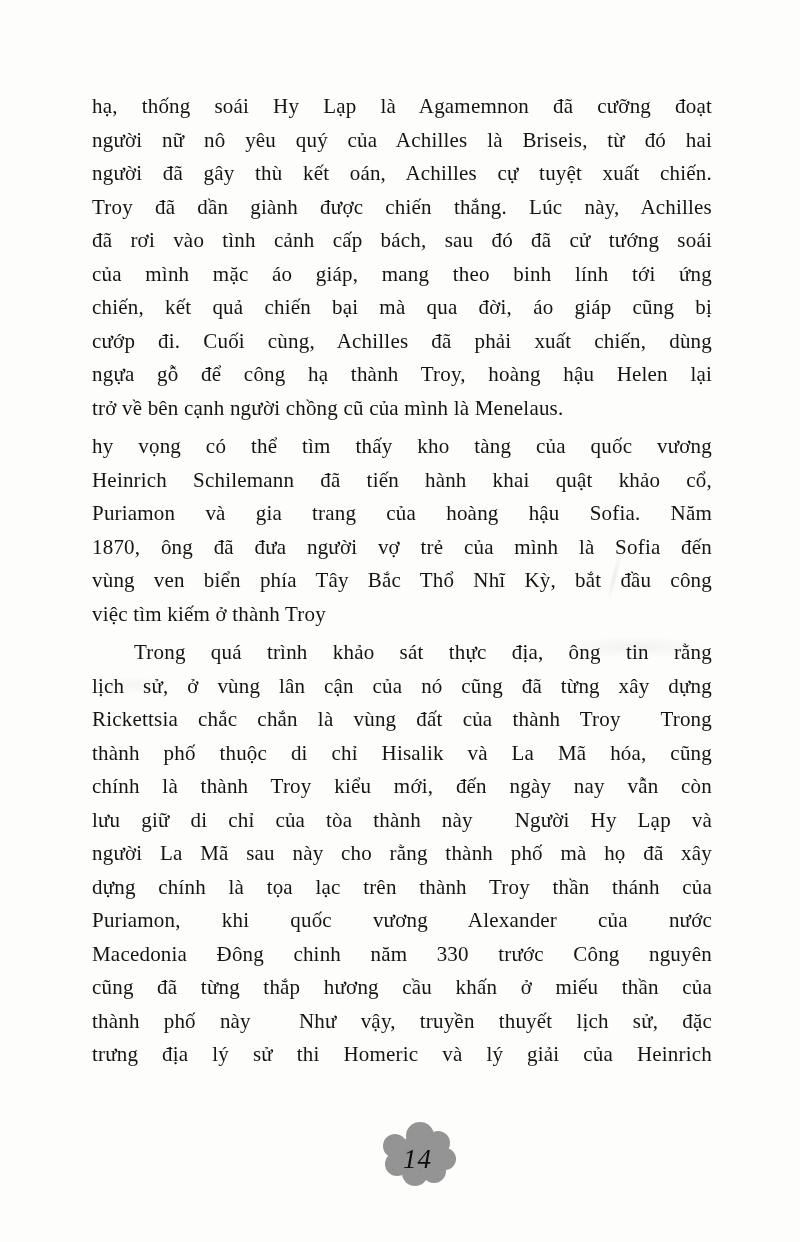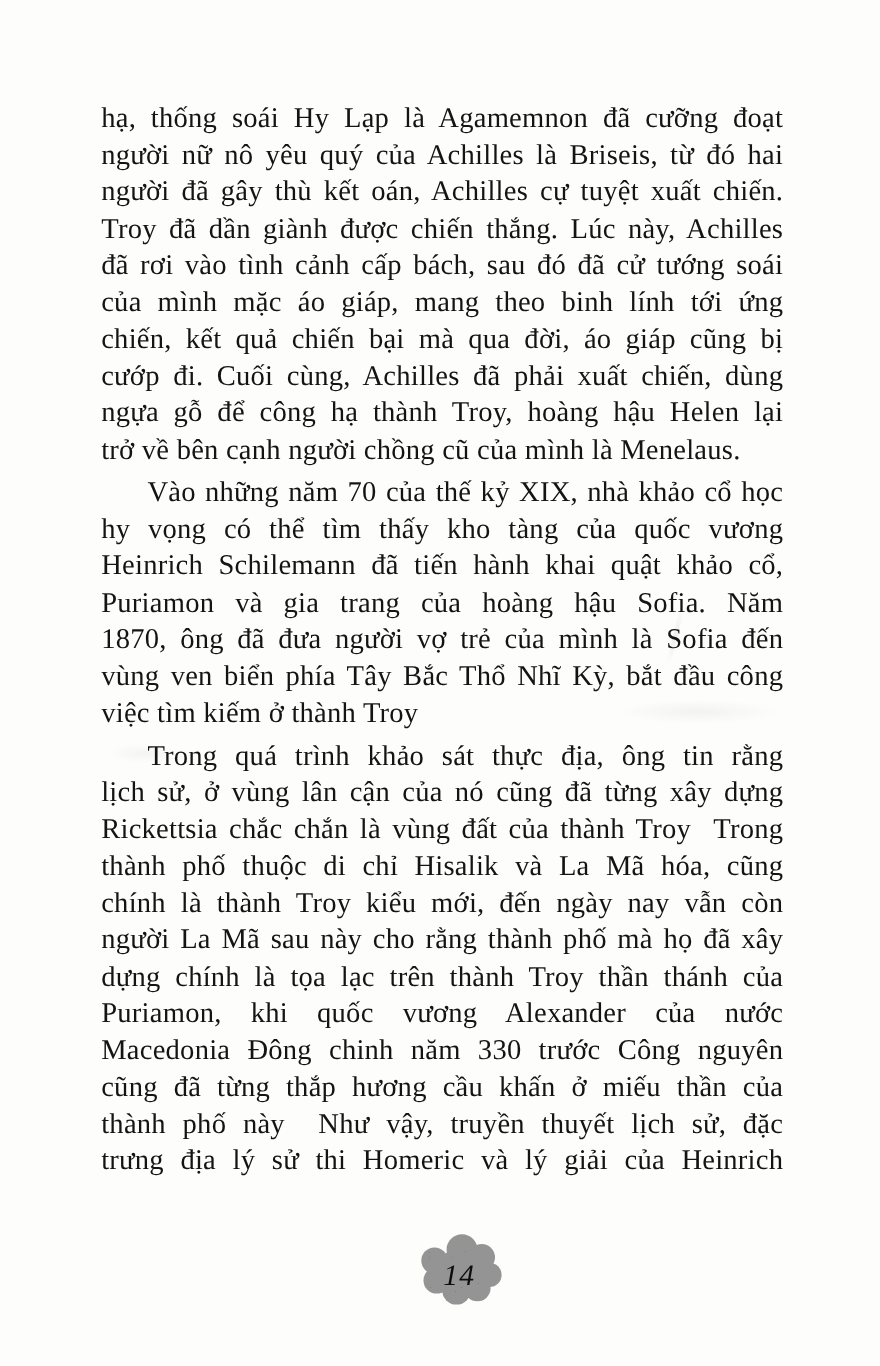--- a/index.html
+++ b/index.html
@@ -14,21 +14,21 @@
   }
   .text-block {
     position: absolute;
     left: 92px;
     top: 90px;
     width: 620px;
   }
   .para { margin: 0; padding: 0; }
   .para + .para { margin-top: 5px; }
   .line {
-    font-size: 26px;
+    font-size: 21px;
     line-height: 33.5px;
     height: 33.5px;
     overflow: hidden;
     letter-spacing: 0.2px;
     text-align: justify;
     text-align-last: justify;
     white-space: normal;
   }
   .line.lastleft { text-align-last: left; }
   .line.indent { text-indent: 42px; }
@@ -75,35 +75,35 @@
       <div class="line">Troy đã dần giành được chiến thắng. Lúc này, Achilles</div>
       <div class="line">đã rơi vào tình cảnh cấp bách, sau đó đã cử tướng soái</div>
       <div class="line">của mình mặc áo giáp, mang theo binh lính tới ứng</div>
       <div class="line">chiến, kết quả chiến bại mà qua đời, áo giáp cũng bị</div>
       <div class="line">cướp đi. Cuối cùng, Achilles đã phải xuất chiến, dùng</div>
       <div class="line">ngựa gỗ để công hạ thành Troy, hoàng hậu Helen lại</div>
       <div class="line lastleft">trở về bên cạnh người chồng cũ của mình là Menelaus.</div>
     </div>
 
     <div class="para">
-      <div class="line indent">Vào những năm 70 của thế kỷ XIX, nhà khảo cổ học</div>
       <div class="line">hy vọng có thể tìm thấy kho tàng của quốc vương</div>
       <div class="line">Heinrich Schilemann đã tiến hành khai quật khảo cổ,</div>
       <div class="line">Puriamon và gia trang của hoàng hậu Sofia. Năm</div>
       <div class="line">1870, ông đã đưa người vợ trẻ của mình là Sofia đến</div>
       <div class="line">vùng ven biển phía Tây Bắc Thổ Nhĩ Kỳ, bắt đầu công</div>
       <div class="line lastleft">việc tìm kiếm ở thành Troy</div>
     </div>
 
     <div class="para">
       <div class="line indent">Trong quá trình khảo sát thực địa, ông tin rằng</div>
       <div class="line">lịch sử, ở vùng lân cận của nó cũng đã từng xây dựng</div>
       <div class="line">Rickettsia chắc chắn là vùng đất của thành Troy&nbsp; Trong</div>
       <div class="line">thành phố thuộc di chỉ Hisalik và La Mã hóa, cũng</div>
       <div class="line">chính là thành Troy kiểu mới, đến ngày nay vẫn còn</div>
+      <div class="line">lưu giữ di chỉ của tòa thành này&nbsp; Người Hy Lạp và</div>
       <div class="line">người La Mã sau này cho rằng thành phố mà họ đã xây</div>
       <div class="line">dựng chính là tọa lạc trên thành Troy thần thánh của</div>
       <div class="line">Puriamon, khi quốc vương Alexander của nước</div>
       <div class="line">Macedonia Đông chinh năm 330 trước Công nguyên</div>
       <div class="line">cũng đã từng thắp hương cầu khấn ở miếu thần của</div>
       <div class="line">thành phố này&nbsp; Như vậy, truyền thuyết lịch sử, đặc</div>
       <div class="line">trưng địa lý sử thi Homeric và lý giải của Heinrich</div>
     </div>
 
   </div>

